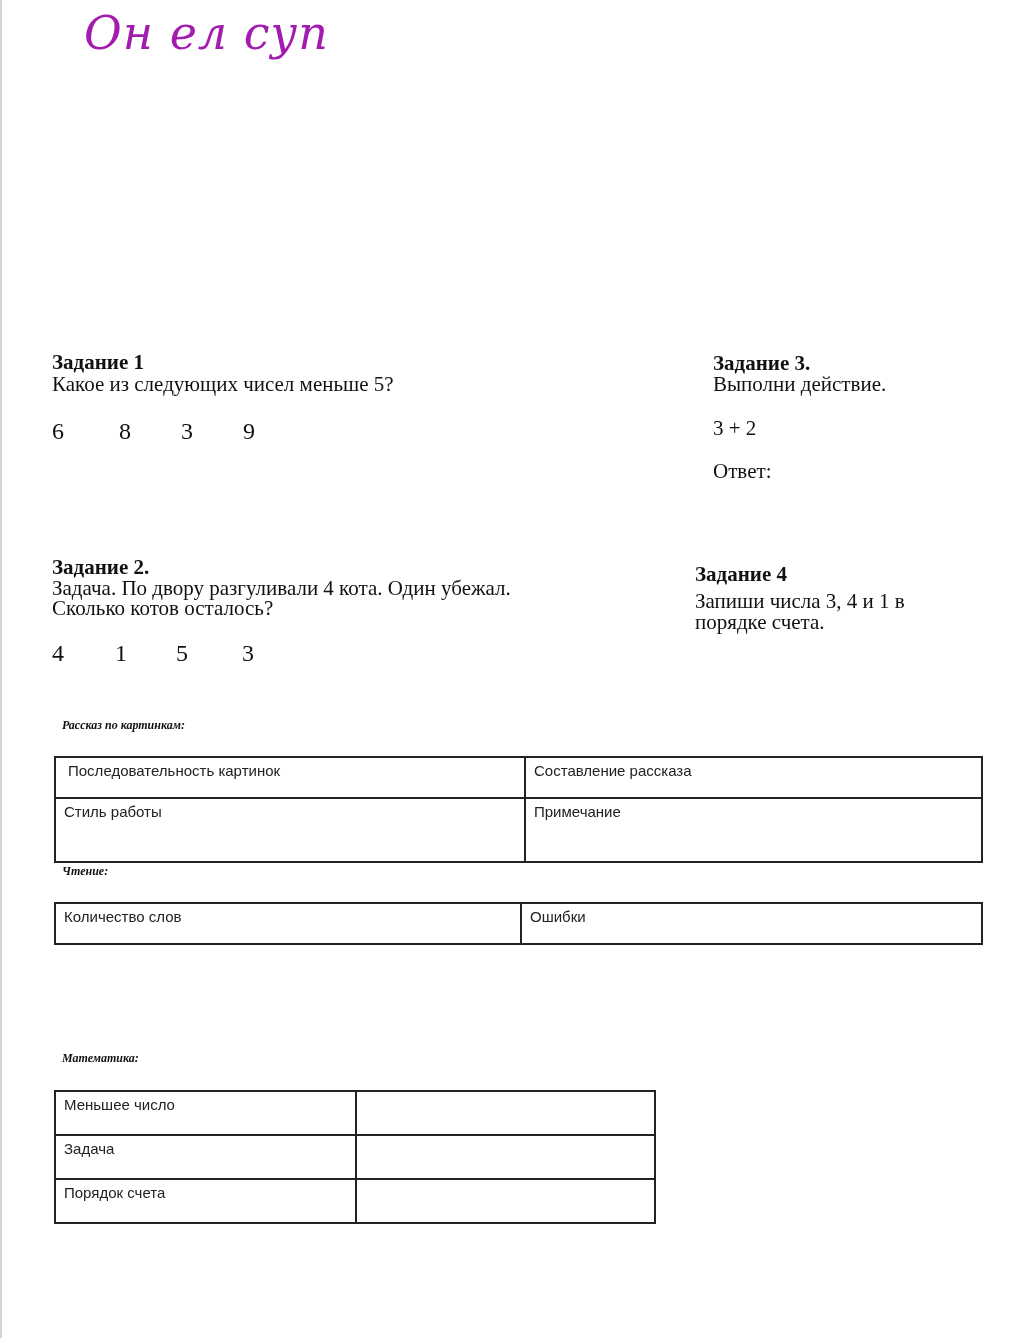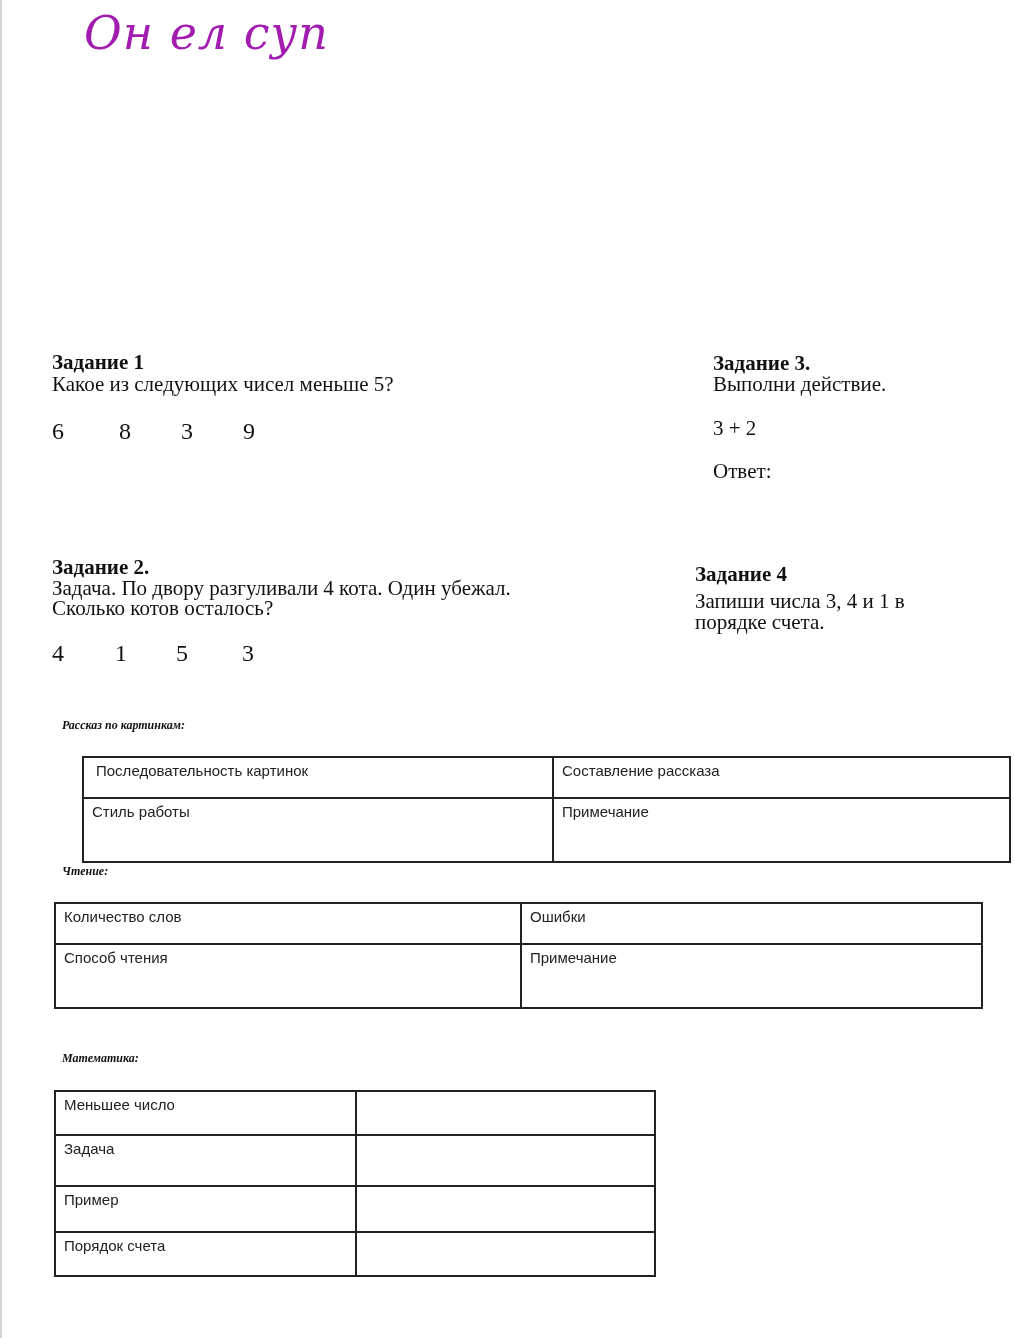--- a/index.html
+++ b/index.html
@@ -52,60 +52,52 @@
   <span style="left:63px;">1</span>
   <span style="left:124px;">5</span>
   <span style="left:190px;">3</span>
 </div>
 
 <div class="abs task-title" style="left:695px; top:563px;">Задание 4</div>
 <div class="abs task-text" style="left:695px; top:591px;">Запиши числа 3, 4 и 1 в</div>
 <div class="abs task-text" style="left:695px; top:612px;">порядке счета.</div>
 
 <div class="section-label" style="left:62px; top:718px;">Рассказ по картинкам:</div>
-<table class="grid" style="left:54px; top:756px; width:929px;margin-left:28px;">
+<table class="grid" style="left:54px; top:756px; width:929px;">
   <tbody>
       <tr style="height:41px;">
     <td style="width:448px; padding-left:12px;">Последовательность картинок</td>
     <td>Составление рассказа</td>
   </tr>
   <tr style="height:64px;">
     <td>Стиль работы</td>
     <td>Примечание</td>
   </tr>
 </tbody>
   </table>
 
 <div class="section-label" style="left:62px; top:864px;">Чтение:</div>
 <table class="grid" style="left:54px; top:902px; width:929px;">
   <tbody>
       <tr style="height:41px;">
     <td style="width:448px;">Количество слов</td>
     <td>Ошибки</td>
   </tr>
-  <tr style="height:64px;">
-    <td>Способ чтения</td>
-    <td>Примечание</td>
-  </tr>
 </tbody>
   </table>
 
 <div class="section-label" style="left:62px; top:1051px;">Математика:</div>
 <table class="grid" style="left:54px; top:1090px; width:602px;">
   <tbody>
       <tr style="height:44px;">
     <td style="width:283px;">Меньшее число</td>
     <td></td>
   </tr>
-  <tr style="height:51px;">
+  <tr style="height:44px;">
     <td>Задача</td>
-    <td></td>
-  </tr>
-  <tr style="height:46px;">
-    <td>Пример</td>
     <td></td>
   </tr>
   <tr style="height:44px;">
     <td>Порядок счета</td>
     <td></td>
   </tr>
 </tbody>
   </table>
 
 </body></html>

